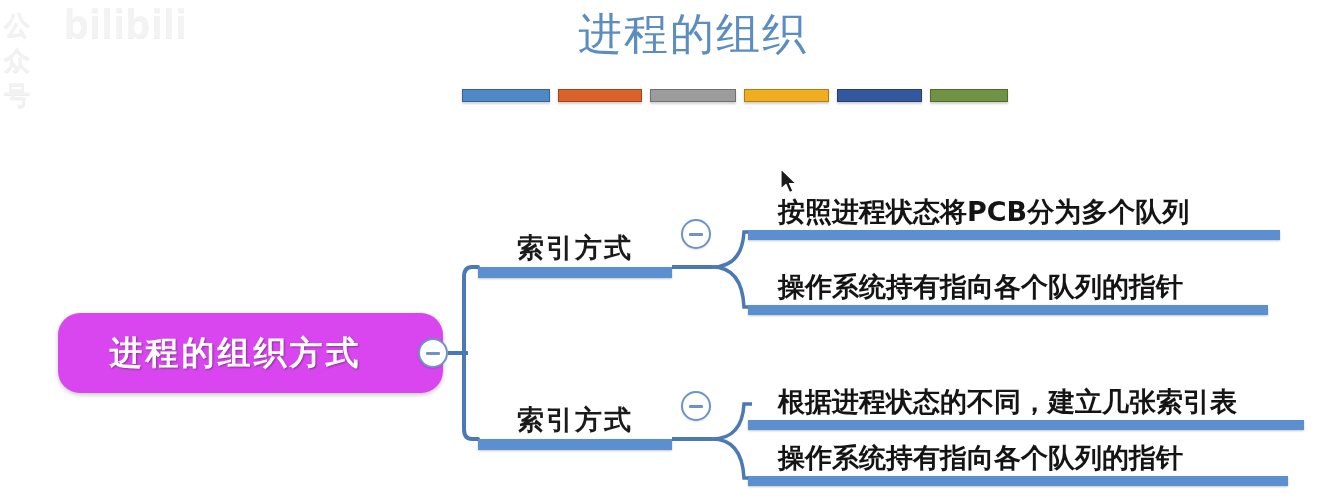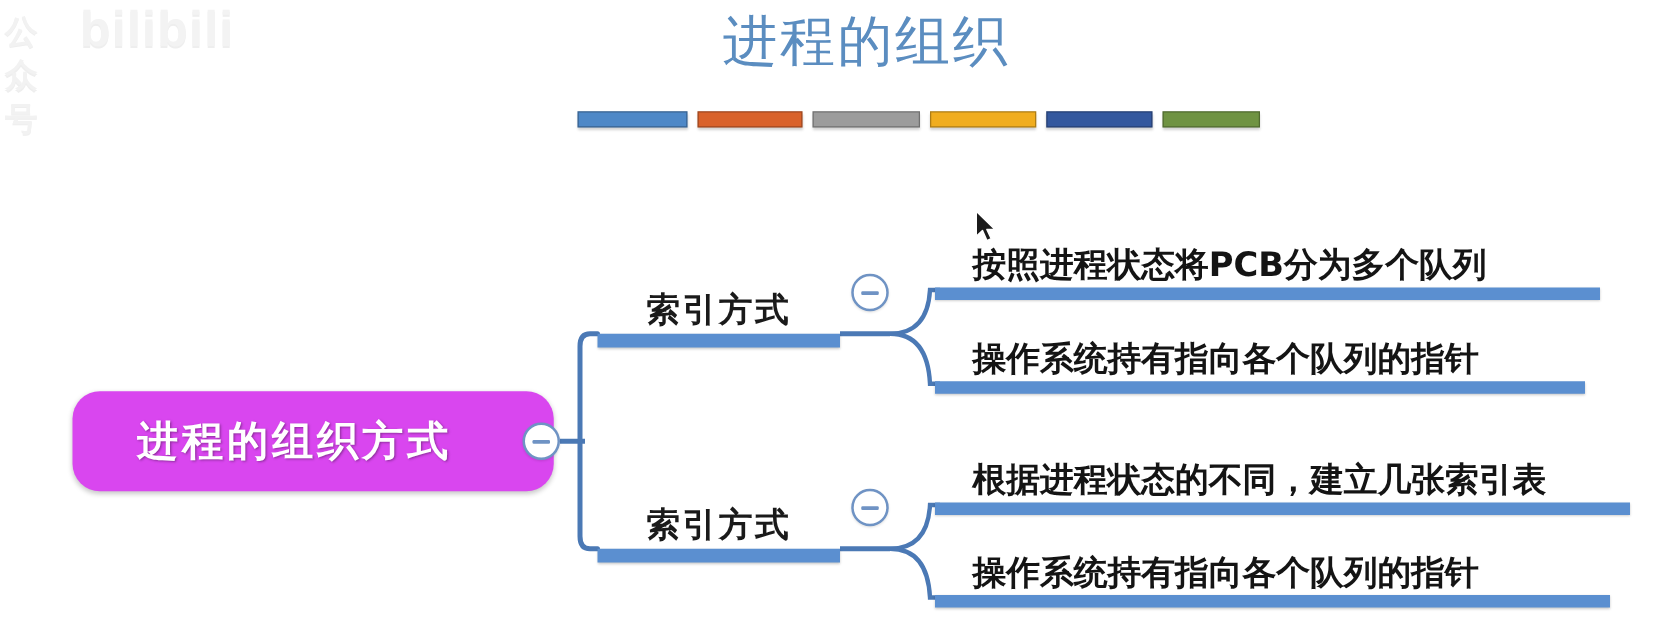--- a/index.html
+++ b/index.html
@@ -198,21 +198,21 @@
     </div>
 
     <div class="l2" style="left:478px;top:377px;width:194px;height:73px;">
       <div class="l2-text">索引方式</div>
       <div class="underbar"></div>
     </div>
     <div class="toggle" style="left:681px;top:391px;">
       <span class="minus"></span>
     </div>
 
-    <div class="l3" style="left:748px;top:342px;width:556px;height:70px;text-decoration:underline;">
+    <div class="l3" style="left:748px;top:360px;width:556px;height:70px;text-decoration:underline;">
       <div class="l3-text">根据进程状态的不同，建立几张索引表</div>
       <div class="underbar" style="width:556px;"></div>
     </div>
 
     <div class="l3" style="left:748px;top:416px;width:540px;height:70px;">
       <div class="l3-text">操作系统持有指向各个队列的指针</div>
       <div class="underbar" style="width:540px;"></div>
     </div>
 
   </div>

